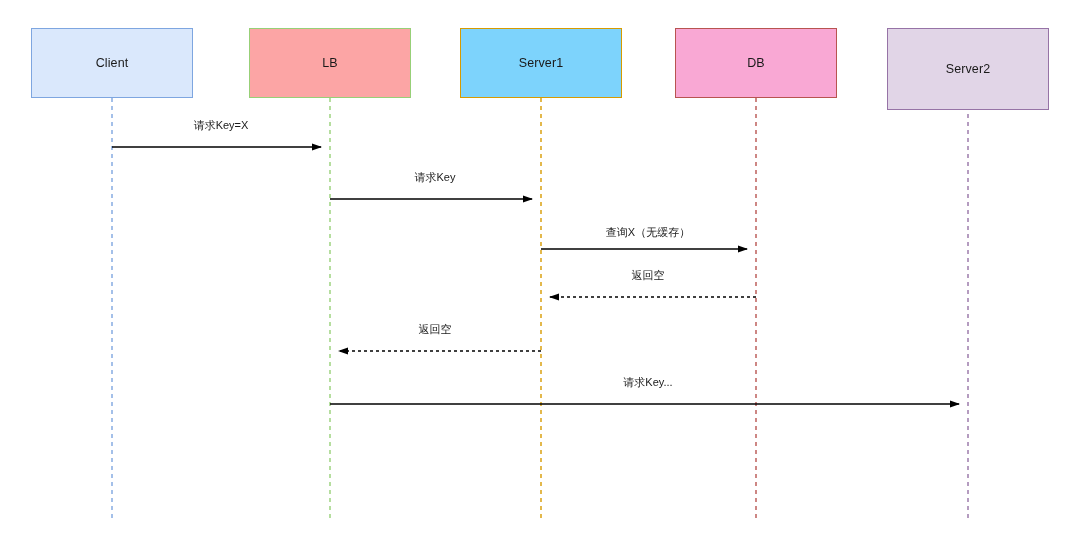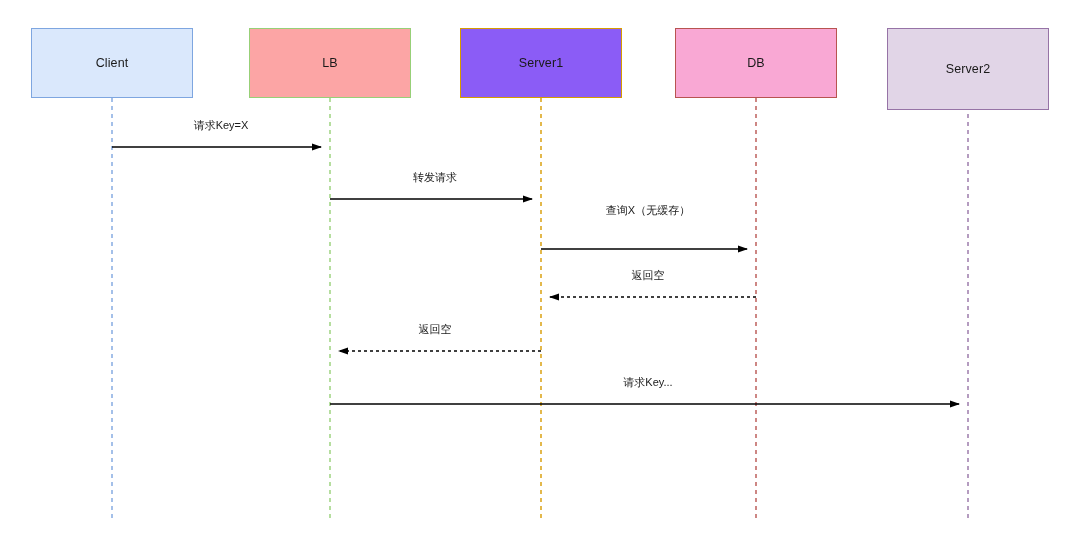--- a/index.html
+++ b/index.html
@@ -81,32 +81,32 @@
       </g>
   </svg>
 
   <div id="actors-layer">
       <div class="actor-box" style="left: 31px; top: 28px; width: 162px; height: 70px; background: rgb(218, 232, 252); border-color: rgb(126, 166, 224);">
         <span class="actor-label">Client</span>
       </div>
       <div class="actor-box" style="left: 249px; top: 28px; width: 162px; height: 70px; background: #fca5a5; border-color: rgb(151, 208, 119);">
         <span class="actor-label">LB</span>
       </div>
-      <div class="actor-box" style="left: 460px; top: 28px; width: 162px; height: 70px; background: #8b5cf6; border-color: rgb(215, 155, 0);">
+      <div class="actor-box" style="left: 460px; top: 28px; width: 162px; height: 70px; background: #7dd3fc; border-color: rgb(215, 155, 0);">
         <span class="actor-label">Server1</span>
       </div>
       <div class="actor-box" style="left: 675px; top: 28px; width: 162px; height: 70px; background: #f9a8d4; border-color: rgb(184, 84, 80);">
         <span class="actor-label">DB</span>
       </div>
       <div class="actor-box" style="left: 887px; top: 28px; width: 162px; height: 82px; background: rgb(225, 213, 231); border-color: rgb(150, 115, 166);">
         <span class="actor-label">Server2</span>
       </div>
     </div>
   <div id="labels-layer">
       <div class="msg-label" style="left: 221px; top: 120px;">请求Key=X</div>
-      <div class="msg-label" style="left: 435px; top: 172px;">转发请求</div>
-      <div class="msg-label" style="left: 648px; top: 205px;">查询X（无缓存）</div>
+      <div class="msg-label" style="left: 435px; top: 172px;">请求Key</div>
+      <div class="msg-label" style="left: 648px; top: 227px;">查询X（无缓存）</div>
       <div class="msg-label" style="left: 648px; top: 270px;">返回空</div>
       <div class="msg-label" style="left: 435px; top: 324px;">返回空</div>
       <div class="msg-label" style="left: 648px; top: 377px;">请求Key...</div>
     </div>
 
 </div>
 
 </body></html>

